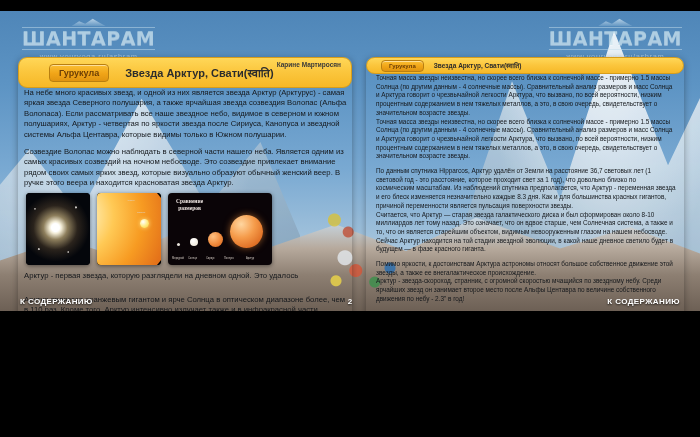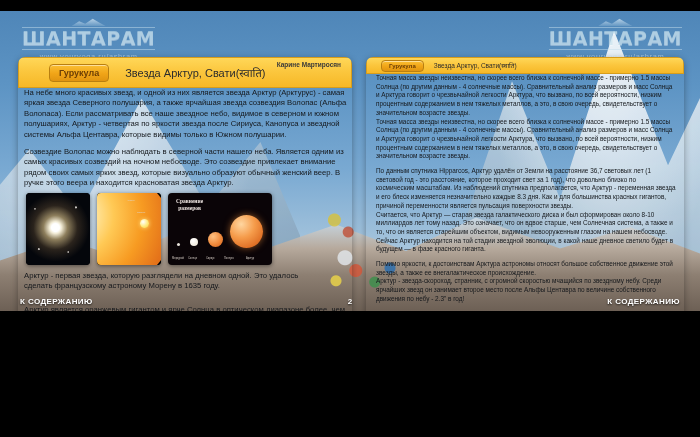--- a/index.html
+++ b/index.html
@@ -102,21 +102,21 @@
     box-shadow: 0 2px 7px rgba(0,0,0,.35);
     overflow: hidden;
   }
   #panel-left  { left: 18px;  top: 57px; width: 334px; height: 350px; }
   #panel-right { left: 366px; top: 57px; width: 318px; height: 350px; }
 
   .panel-head {
     position: relative;
     background: linear-gradient(180deg, #ffd758 0%, #fbc63d 48%, #f6b827 100%);
     border: 1px solid #d79d1b;
-    border-radius: 0;
+    border-radius: 9px;
     display: flex; align-items: center;
     padding: 0 8px;
   }
   #panel-left  .panel-head { height: 31px; }
   #panel-right .panel-head { height: 17px; }
 
   .guru-btn {
     background: linear-gradient(180deg, #fbbf33 0%, #f0a417 55%, #e09410 100%);
     border: 1px solid #b97f10;
     border-radius: 4px;
@@ -124,21 +124,21 @@
     font-weight: bold;
     text-align: center;
     box-shadow: inset 0 1px 0 rgba(255,255,255,.5);
     white-space: nowrap;
     flex: none;
   }
   #panel-left .guru-btn  { font-size: 9px; padding: 3px 9px; margin-left: 22px; }
   #panel-right .guru-btn { font-size: 6px; padding: 2px 7px; margin-left: 6px; }
 
   .panel-title {
-    color: #2c2c2c; font-weight: normal; white-space: nowrap;
+    color: #2c2c2c; font-weight: bold; white-space: nowrap;
   }
   #panel-left .panel-title  { font-size: 11px; margin-left: 16px; }
   #panel-right .panel-title { font-size: 6.5px; margin-left: 10px; }
 
   .author {
     position: absolute; right: 10px; top: 3px;
     font-size: 6.5px; font-weight: bold; color: #3a3a3a; white-space: nowrap;
   }
 
   .panel-body {
@@ -317,21 +317,20 @@
           <div class="cmp-lbl" style="left:4px;">Меркурий</div>
           <div class="cmp-lbl" style="left:20px;">Солнце</div>
           <div class="cmp-lbl" style="left:38px;">Сириус</div>
           <div class="cmp-lbl" style="left:56px;">Поллукс</div>
           <div class="cmp-lbl" style="left:78px;">Арктур</div>
         </div>
       </div>
 
       <div style="height:6px"></div>
       <div class="para">Арктур - первая звезда, которую разглядели на дневном одной. Это удалось</div>
-      <div class="para">сделать французскому астроному Морену в 1635 году.</div>
       <div class="gap"></div>
       <div class="gap"></div>
       <div class="para">Арктур является оранжевым гигантом и ярче Солнца в оптическом диапазоне более, чем в 110 раз. Кроме того, Арктур интенсивно излучает также и в инфракрасной части спектра, из-за чего на самом деле светимость звезды больше солнечной примерно в 180 раз. Несмотря на то, что температура поверхности Арктура оценивается в 4300 C (у Солнца 6000 C на поверхности), Арктур ярче вследствие своего размера - радиус звезды больше радиуса Солнца в 25,7 раз.</div>
     </div>
   </div>
 
   <div class="panel" id="panel-right">
     <div class="panel-head">
       <div class="guru-btn">Гурукула</div>
       <div class="panel-title">Звезда Арктур, Свати(स्वाति)</div>

